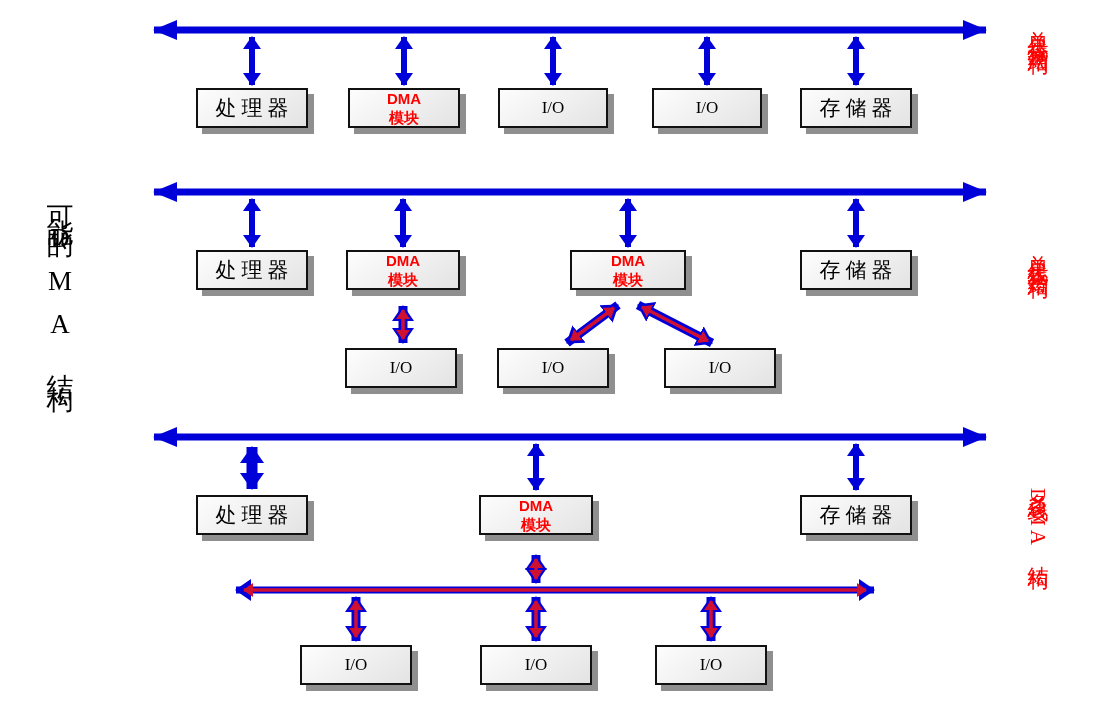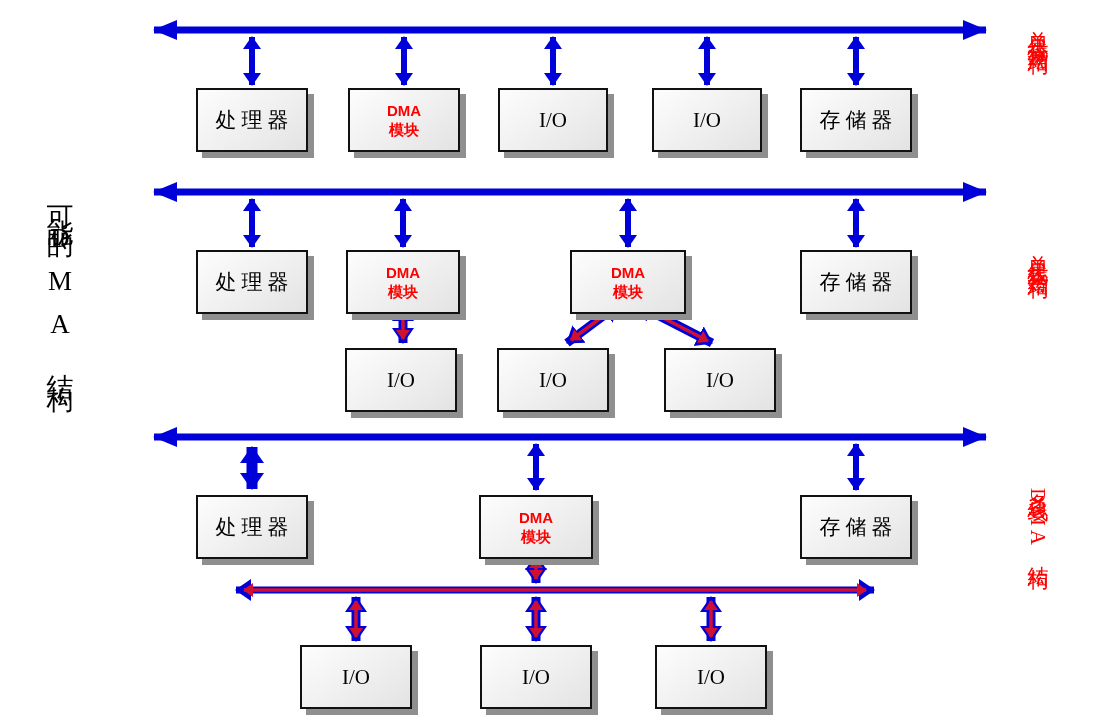--- a/index.html
+++ b/index.html
@@ -10,34 +10,34 @@
   }
   html,body { background:#ffffff; }
   body { font-family:"DejaVu Sans", sans-serif; }
   .stage{
     position:relative; width:1105px; height:725px;
     background:#ffffff; overflow:hidden;
   }
   .arrows{ position:absolute; left:0; top:0; z-index:1; }
 
   .node{
-    position:absolute; height:64px; z-index:2;
+    position:absolute; height:40px; z-index:2;
     background:linear-gradient(145deg,#fdfdfd 0%,#efefef 55%,#e3e3e3 100%);
     border:2px solid #111;
     box-shadow:6px 6px 0 0 #8f8f8f;
     display:flex; align-items:center; justify-content:center;
   }
   .cjk-label{
     font-family:"Liberation Serif","DejaVu Serif",serif;
     font-size:21px; letter-spacing:5px; padding-left:5px; color:#000;
     white-space:nowrap;
   }
   .io-label{
     font-family:"Liberation Serif","DejaVu Serif",serif;
-    font-size:21px; color:#000;
+    font-size:17px; color:#000;
   }
   .dma-label{
     font-family:"Liberation Sans","DejaVu Sans",sans-serif;
     font-weight:bold; font-size:15px; line-height:1.3;
     color:var(--label-red); text-align:center; white-space:pre-line;
   }
   .left-title{
     position:absolute; left:42px; top:184px; z-index:2;
     writing-mode:vertical-rl; text-orientation:upright;
     font-size:27px; letter-spacing:13px; color:#000;

